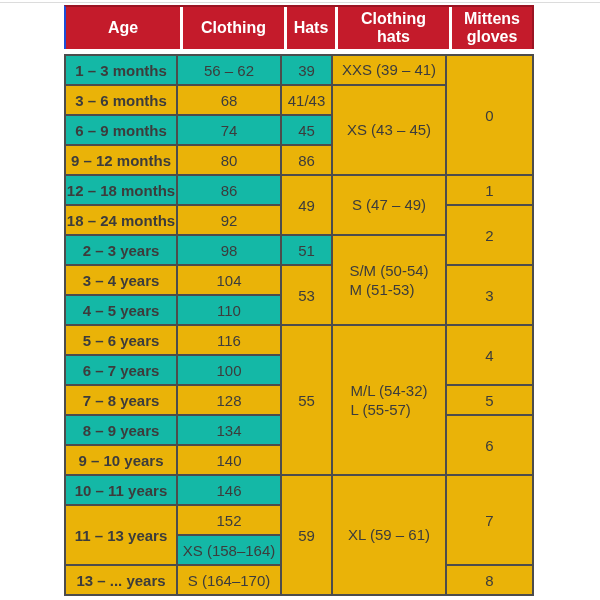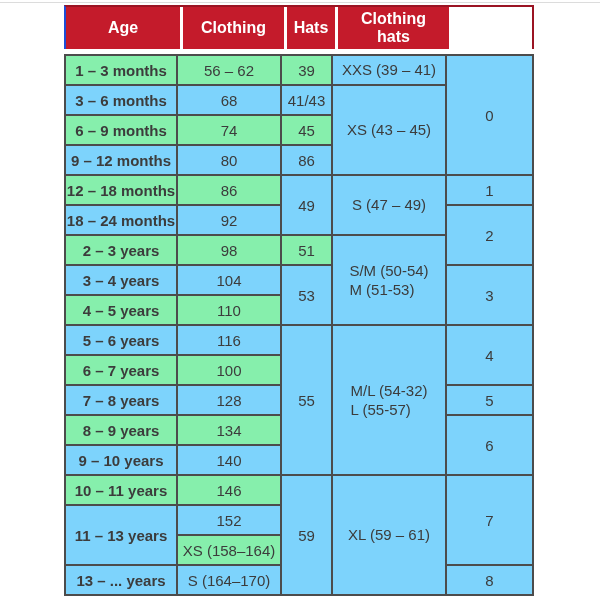--- a/index.html
+++ b/index.html
@@ -61,41 +61,43 @@
     vertical-align:middle;
     overflow:hidden;
   }
   td.age {
     text-align:left;
     padding-left:13px;
     font-weight:bold;
     color:#262626;
   }
   td.mittens { border-right:none; }
-  .gray  { background:#86efac;margin-top:16px; }
-  .light { background:#7dd3fc; }
+  .gray  { background:#14b8a6;margin-top:16px; }
+  .light { background:#eab308; }
   .lines {
     display:inline-block;
     text-align:left;
     line-height:1.3;
   }
 </style>
 </head>
 <body>
 
 <div class="topline"></div>
 
 <div class="chart">
 
   <div class="hdr">
     <div class="hdr-cell w-age">Age</div>
     <div class="hdr-cell w-clothing">Clothing</div>
     <div class="hdr-cell w-hats">Hats</div>
     <div class="hdr-cell w-knitted">Clothing
 hats</div>
+    <div class="hdr-cell w-mittens">Mittens
+gloves</div>
   </div>
 
   <table class="size">
     <colgroup>
       <col style="width:112px">
         <col style="width:104px">
         <col style="width:51px">
         <col style="width:114px">
         <col style="width:87px">
     </colgroup>

